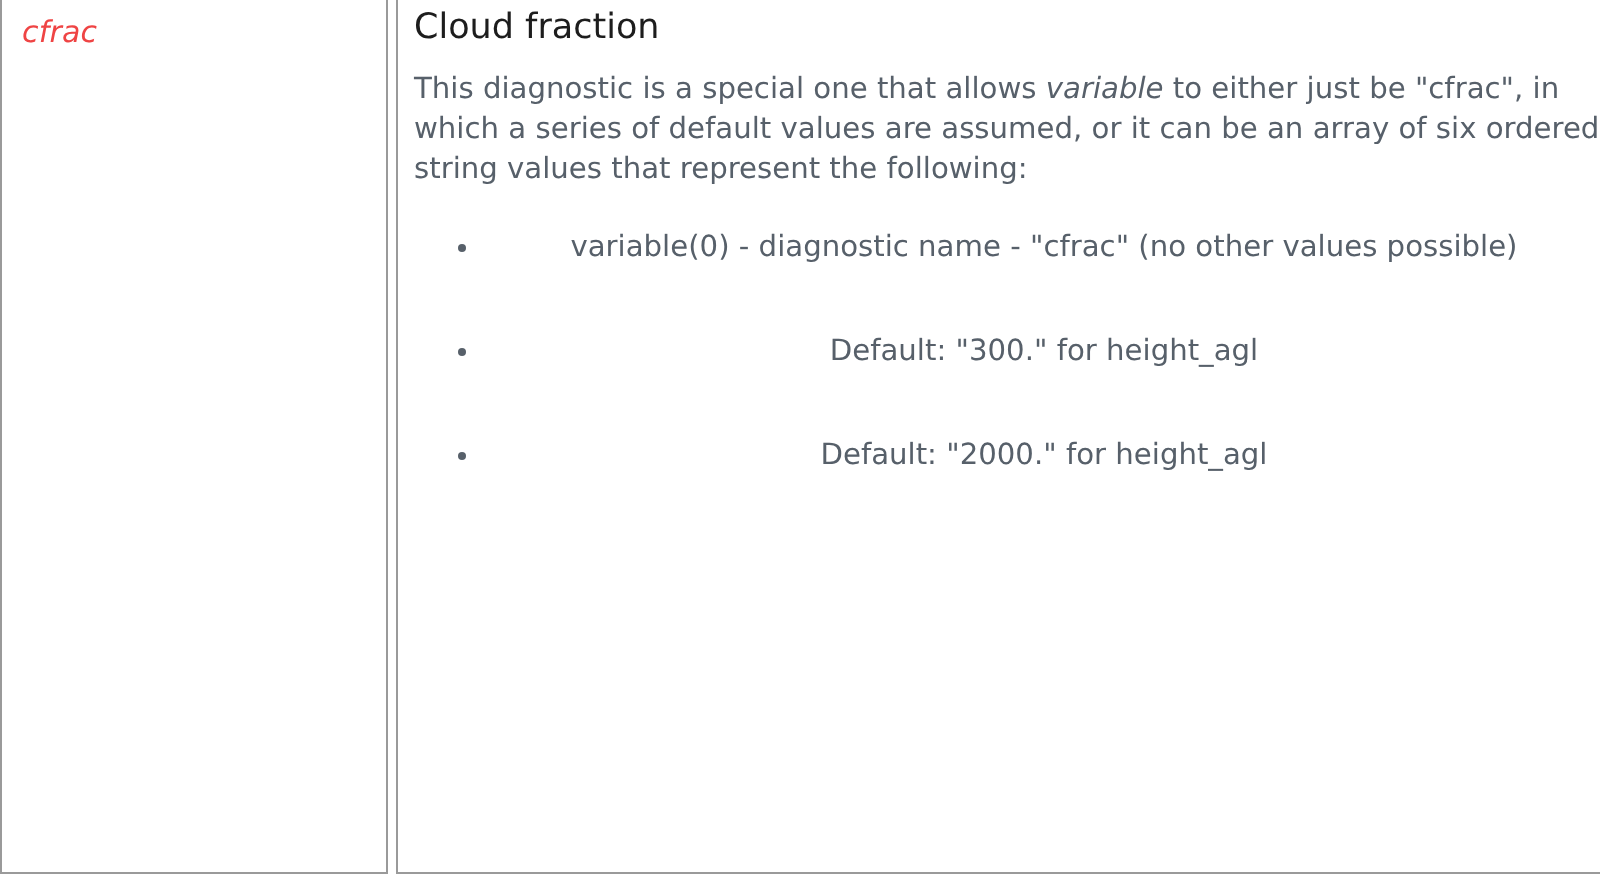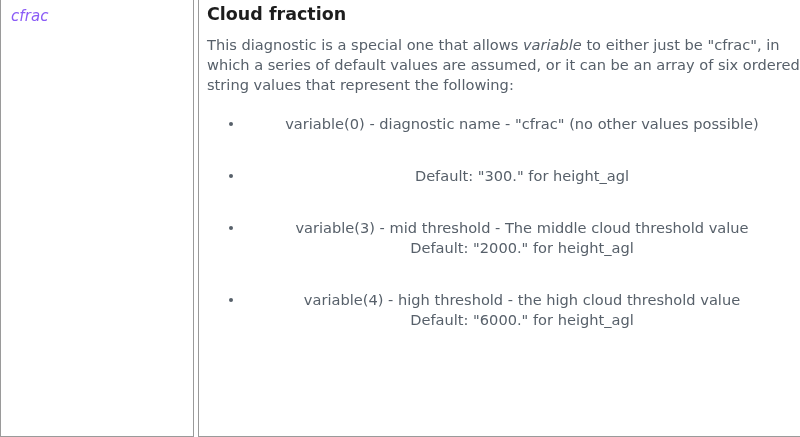--- a/index.html
+++ b/index.html
@@ -30,21 +30,21 @@
     position: relative;
     box-sizing: border-box;
     width: 193px;
     flex: 0 0 193px;
     background: #ffffff;
     border-left: 1px solid #9a9a9a;
     border-bottom: 1px solid #9a9a9a;
     padding: 7px 0 0 10px;
   }
   .keyword {
-    color: #8b5cf6;
+    color: #ef4444;
     font-style: italic;
     font-size: 15px;
     line-height: 18px;
     letter-spacing: 0.1px;
     white-space: nowrap;
   }
 
   
   .cell-divider-outer {
     flex: 0 0 1px;
@@ -73,21 +73,21 @@
     background: #ffffff;
     border-bottom: 1px solid #9a9a9a;
     padding: 0 0 0 8px;
     overflow: hidden;
   }
 
   .section-title {
     color: #1d1d1d;
     font-size: 17.5px;
     line-height: 22px;
-    font-weight: bold;
+    font-weight: normal;
     margin: 3px 0 0 0;
     padding: 0;
     white-space: nowrap;
   }
 
   .intro {
     color: #57606a;
     font-size: 14.6px;
     line-height: 20px;
     margin: 10px 0 0 0;
@@ -157,25 +157,19 @@
         <span class="bullet"></span>
         <span class="var-desc">variable(0) - diagnostic name - "cfrac" (no other values possible)</span>
 
       </li>
       <li class="var-item">
         <span class="bullet"></span>
         <span class="var-default">Default: "300." for height_agl</span>
       </li>
       <li class="var-item">
         <span class="bullet"></span>
-        <span class="var-desc">variable(3) - mid threshold - The middle cloud threshold value</span>
         <span class="var-default">Default: "2000." for height_agl</span>
-      </li>
-      <li class="var-item">
-        <span class="bullet"></span>
-        <span class="var-desc">variable(4) - high threshold - the high cloud threshold value</span>
-        <span class="var-default">Default: "6000." for height_agl</span>
       </li>
 
     </ul>
 
   </div>
 </div>
 
 </body></html>

